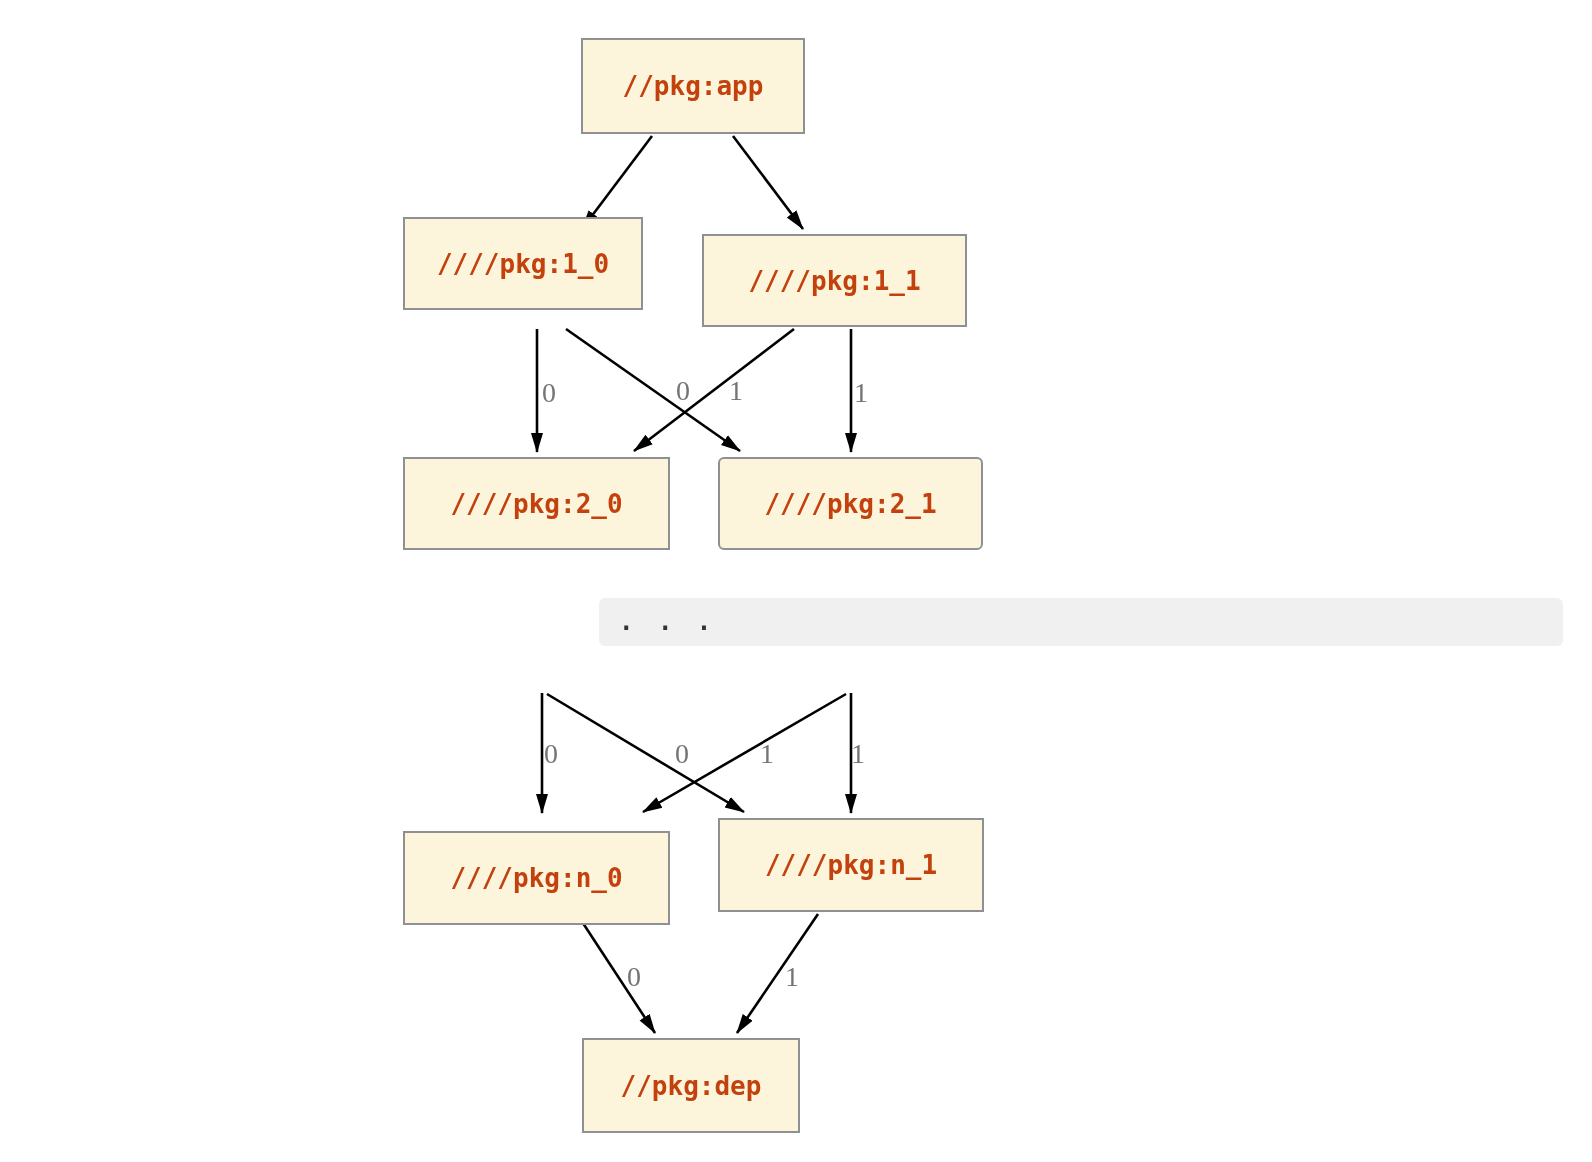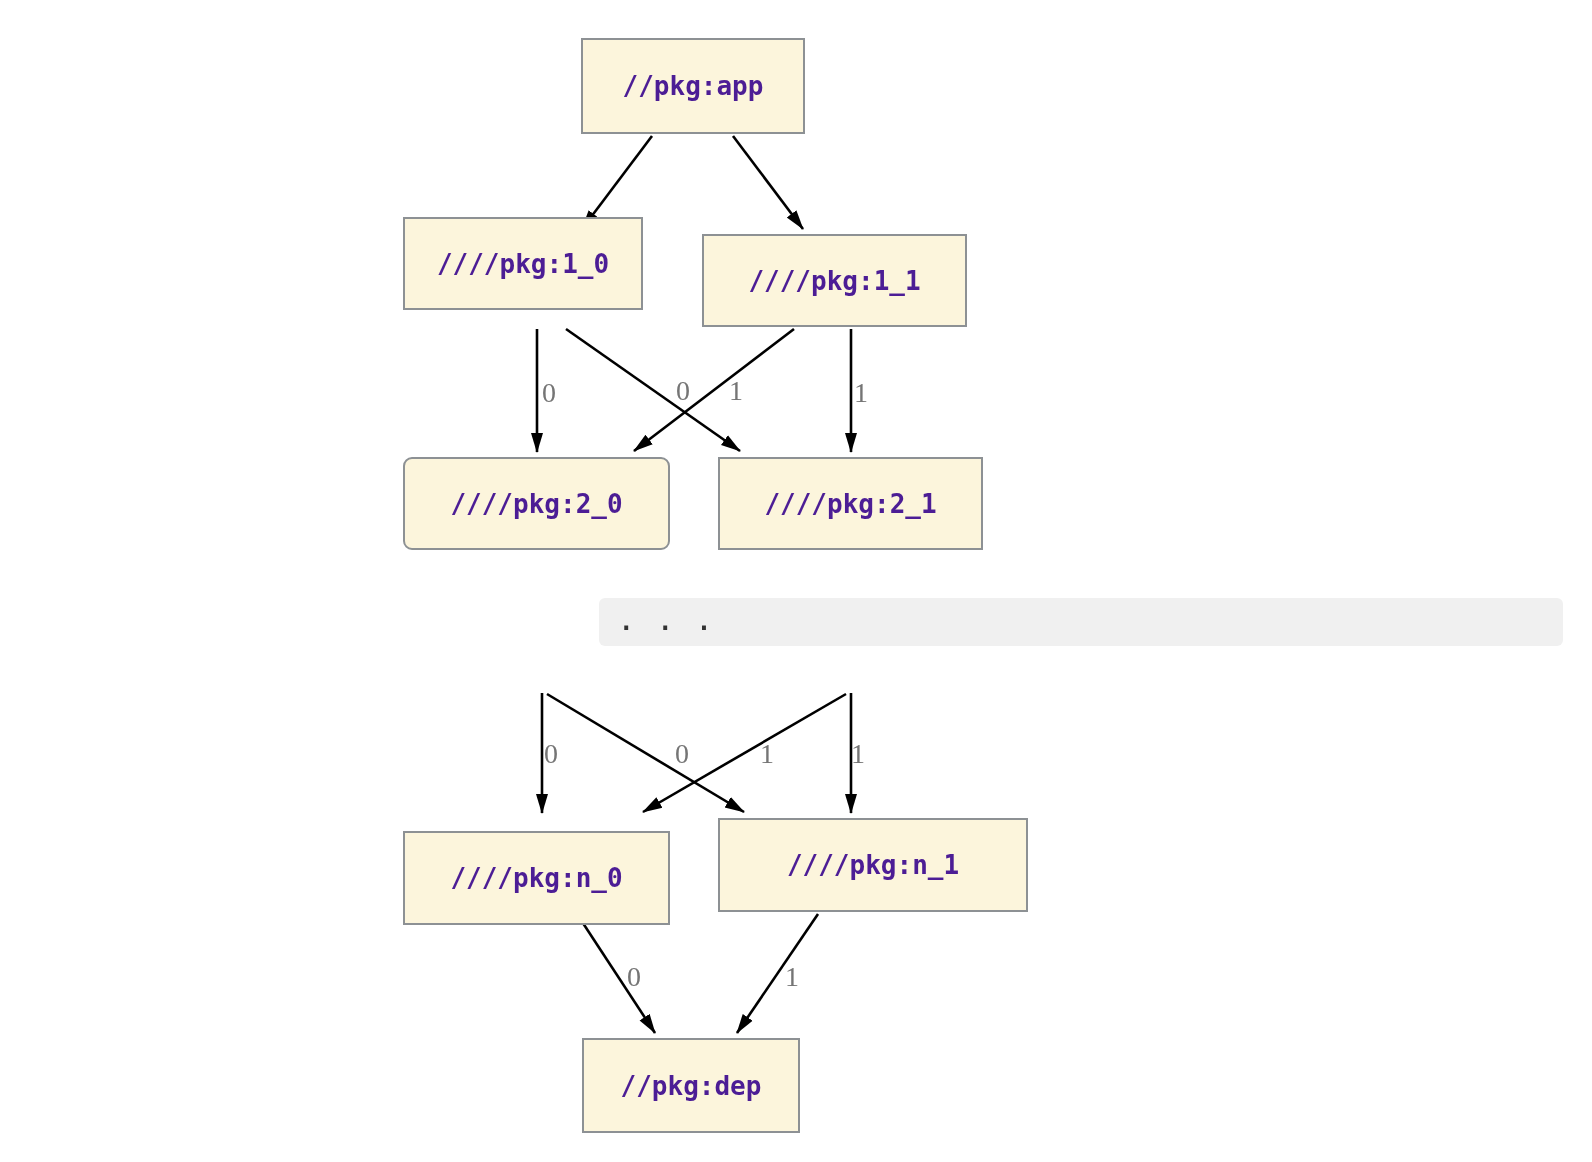--- a/index.html
+++ b/index.html
@@ -33,21 +33,21 @@
   }
   .arrowhead-path { fill: var(--edge-color); }
   .node {
     position: absolute;
     background: var(--node-fill);
     border: 2.5px solid var(--node-border);
     display: flex;
     align-items: center;
     justify-content: center;
     font: bold 26px "DejaVu Sans Mono", monospace;
-    color: #4c1d95;
+    color: #c2410c;
     letter-spacing: 0px;
     white-space: nowrap;
   }
   .edge-label {
     position: absolute;
     font: 28px "Liberation Serif", "DejaVu Serif", serif;
     color: var(--edge-label-color);
     transform: translate(-50%, -50%);
     line-height: 1;
   }
@@ -90,24 +90,24 @@
     <line class="edge" x1="846" y1="694" x2="643" y2="812" marker-end="url(#arrow)"></line>
     <line class="edge" x1="851" y1="693" x2="851" y2="813" marker-end="url(#arrow)"></line>
 
     <line class="edge" x1="577" y1="914" x2="655" y2="1033" marker-end="url(#arrow)"></line>
     <line class="edge" x1="818" y1="914" x2="737" y2="1033" marker-end="url(#arrow)"></line>
   </svg>
 
   <div class="node" style="left:581px; top:38px;  width:224px; height:96px;">//pkg:app</div>
   <div class="node" style="left:403px; top:217px; width:240px; height:93px;">////pkg:1_0</div>
   <div class="node" style="left:702px; top:234px; width:265px; height:93px;">////pkg:1_1</div>
-  <div class="node" style="left:403px; top:457px; width:267px; height:93px;border-radius:9px;">////pkg:2_0</div>
-  <div class="node" style="left:718px; top:457px; width:265px; height:93px;">////pkg:2_1</div>
+  <div class="node" style="left:403px; top:457px; width:267px; height:93px;">////pkg:2_0</div>
+  <div class="node" style="left:718px; top:457px; width:265px; height:93px;border-radius:6px;">////pkg:2_1</div>
   <div class="node" style="left:403px; top:818px; width:267px; height:94px;margin-top:13px;">////pkg:n_0</div>
-  <div class="node" style="left:718px; top:818px; width:310px; height:94px;text-align:right;">////pkg:n_1</div>
+  <div class="node" style="left:718px; top:818px; width:266px; height:94px;text-align:right;">////pkg:n_1</div>
   <div class="node" style="left:582px; top:1038px; width:218px; height:95px;">//pkg:dep</div>
 
   <div class="separator">. . .</div>
 
   <div class="edge-label" style="left:549px; top:393px;">0</div>
   <div class="edge-label" style="left:683px; top:391px;">0</div>
   <div class="edge-label" style="left:736px; top:391px;">1</div>
   <div class="edge-label" style="left:861px; top:393px;">1</div>
 
   <div class="edge-label" style="left:551px; top:754px;">0</div>

